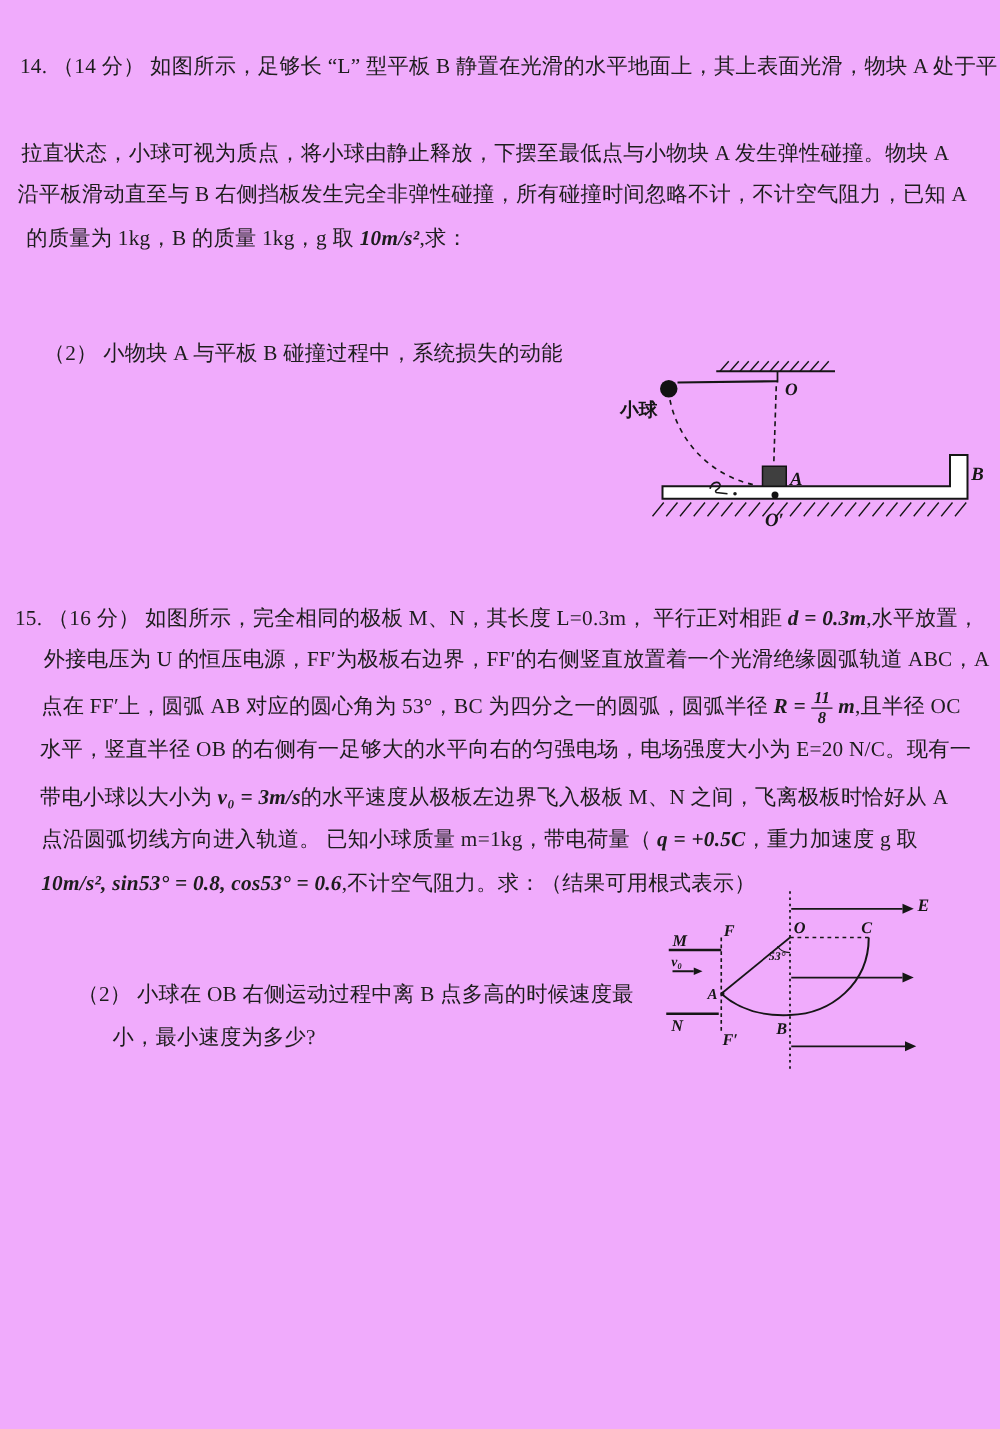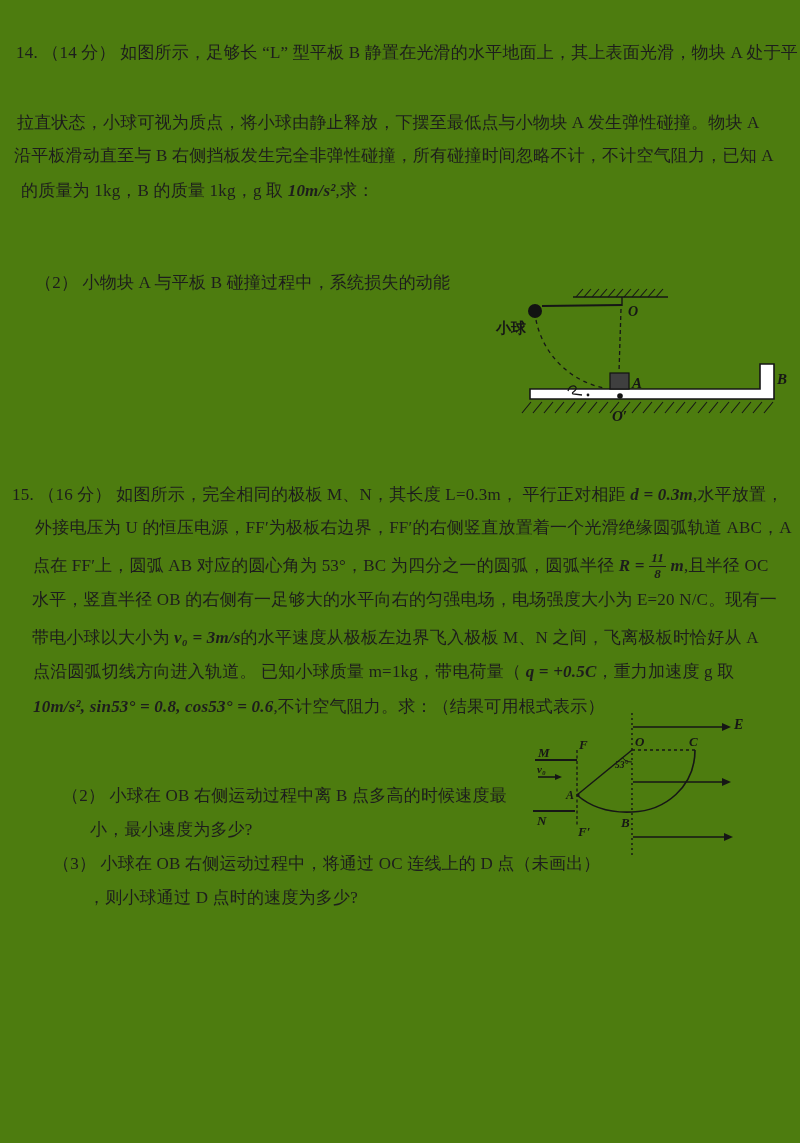--- a/index.html
+++ b/index.html
@@ -1,16 +1,16 @@
 <!DOCTYPE html>
 <html><head>
 <meta charset="utf-8">
 <style>
   html,body{margin:0;padding:0;background:#ffffff;}
-  .page{position:relative;width:800px;height:1143px;background:#4d7c0f;overflow:hidden;
+  .page{position:relative;width:800px;height:1143px;background:#f0abfc;overflow:hidden;
         font-family:"Liberation Serif","DejaVu Serif",serif;color:#1d1d1d;}
   .tl{position:absolute;white-space:nowrap;font-size:17px;line-height:22px;letter-spacing:.2px;}
   .tl .b{font-weight:700;font-style:italic;}
   .frac{display:inline-block;vertical-align:-0.55em;text-align:center;font-size:0.78em;line-height:1.12;font-weight:700;font-style:italic;font-family:Liberation Serif, serif;}
   .frac .fn{display:block;border-bottom:1.3px solid currentColor;padding:0 2px;}
   .frac .fd{display:block;}
   svg{position:absolute;overflow:visible;}
   .dlabel{font-family:"Liberation Serif","DejaVu Serif",serif;font-style:italic;font-weight:700;fill:#161616;}
   .cjk{font-family:"Liberation Serif","DejaVu Serif",serif;font-weight:600;fill:#161616;}
   .ink{stroke:#161616;fill:none;}
@@ -57,22 +57,20 @@
 
   <div class="tl" style="left:12px;top:484px"><span>15.  （16 分） 如图所示，完全相同的极板 M、N，其长度 L=0.3m， 平行正对相距 </span><span class="b">d = 0.3m</span><span>,水平放置，</span></div>
   <div class="tl" style="left:35px;top:517px"><span>外接电压为 U 的恒压电源，FF′为极板右边界，FF′的右侧竖直放置着一个光滑绝缘圆弧轨道 ABC，A</span></div>
   <div class="tl" style="left:33px;top:551px"><span>点在 FF′上，圆弧 AB 对应的圆心角为 53°，BC 为四分之一的圆弧，圆弧半径 </span><span class="b">R = </span><span class="frac"><span class="fn">11</span><span class="fd">8</span></span><span class="b"> m</span><span>,且半径 OC</span></div>
   <div class="tl" style="left:32px;top:589px"><span>水平，竖直半径 OB 的右侧有一足够大的水平向右的匀强电场，电场强度大小为 E=20 N/C。现有一</span></div>
   <div class="tl" style="left:32px;top:627px"><span>带电小球以大小为 </span><span class="b">v₀ = 3m/s</span><span>的水平速度从极板左边界飞入极板 M、N 之间，飞离极板时恰好从 A</span></div>
   <div class="tl" style="left:33px;top:661px"><span>点沿圆弧切线方向进入轨道。 已知小球质量 m=1kg，带电荷量（ </span><span class="b">q = +0.5C</span><span>，重力加速度 g 取</span></div>
   <div class="tl" style="left:33px;top:696px"><span class="b">10m/s², sin53° = 0.8, cos53° = 0.6</span><span>,不计空气阻力。求：（结果可用根式表示）</span></div>
   <div class="tl" style="left:62px;top:785px"><span>（2） 小球在 OB 右侧运动过程中离 B 点多高的时候速度最</span></div>
   <div class="tl" style="left:90px;top:819px"><span>小，最小速度为多少?</span></div>
-  <div class="tl" style="left:53px;top:853px"><span>（3） 小球在 OB 右侧运动过程中，将通过 OC 连线上的 D 点（未画出）</span></div>
-  <div class="tl" style="left:88px;top:887px"><span>，则小球通过 D 点时的速度为多少?</span></div>
 
   <svg style="left:525px;top:705px" width="240" height="160" viewBox="0 0 240 160">
 
     <line class="ink" x1="107" y1="8" x2="107" y2="152" stroke-width="1.4" stroke-dasharray="2 3"></line>
 
     <g>
       <line class="ink" x1="108" y1="22" x2="197" y2="22" stroke-width="1.4"></line>
       <polygon points="197,18 206,22 197,26" fill="#161616"></polygon>
     </g>
     <g>

